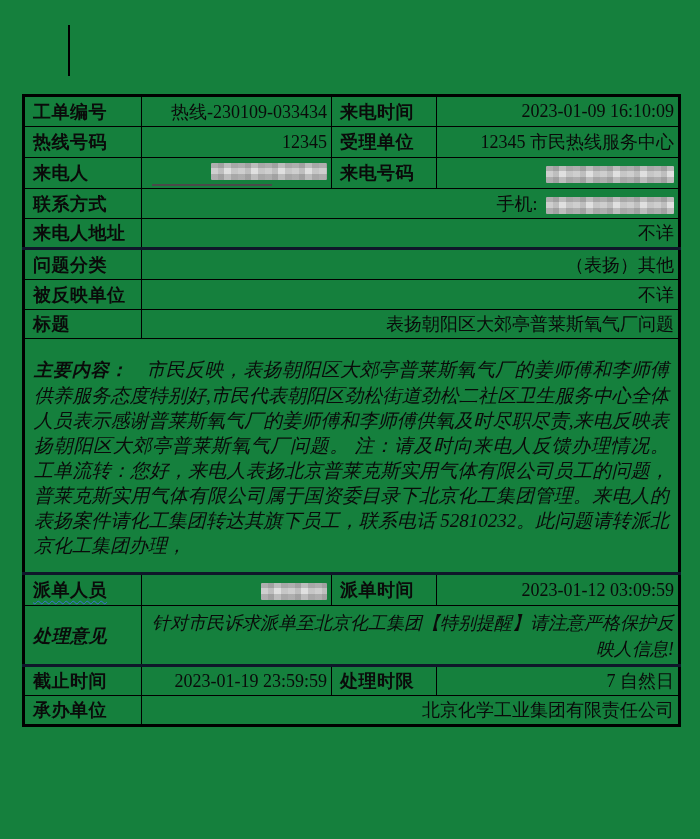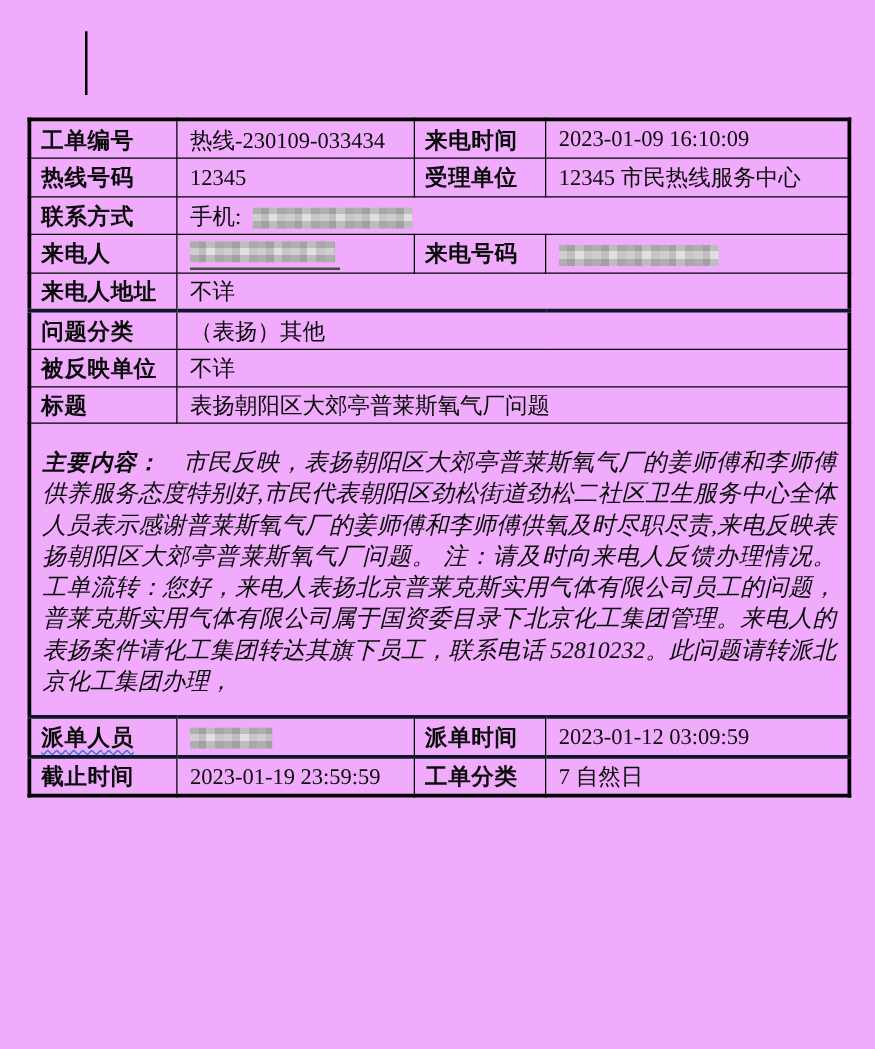--- a/index.html
+++ b/index.html
@@ -1,19 +1,19 @@
 <!DOCTYPE html>
 <html><head>
 <meta charset="utf-8">
 <style>
   html,body{margin:0;padding:0;background:#fff;}
   .page{
     position:relative;
     width:700px;height:839px;
-    background:#f0abfc;
+    background:#15803d;
     font-family:"Liberation Sans",sans-serif;
     color:#0a0a0a;
     overflow:hidden;
   }
   .cursor-bar{
     position:absolute;left:68px;top:25px;width:2px;height:51px;background:#000;
   }
   .doc-title{
     position:absolute;left:75px;top:27px;width:600px;
     font-size:31px;font-weight:bold;letter-spacing:1px;
@@ -37,20 +37,21 @@
     font-weight:bold;
     font-size:18px;
     padding:2px 4px 2px 8px;
     font-family:"Liberation Sans",sans-serif;
     letter-spacing:0.5px;
   }
   td.val{
     font-family:"Liberation Serif",serif;
     font-size:18px;
     padding:2px 4px 2px 10px;
+    text-align:right;
   }
   td.top{vertical-align:top;padding-top:4px;font-style:italic;}
   .mc{
     font-family:"Liberation Serif",serif;
     font-size:19px;
     line-height:25px;
     text-align:justify;
     padding:3px 9px 0 9px;
   }
   .mc-label{
@@ -113,39 +114,39 @@
     </tr>
 
     <tr style="height:31px">
       <td class="lbl">热线号码</td>
       <td class="val">12345</td>
       <td class="lbl">受理单位</td>
       <td class="val">12345 市民热线服务中心</td>
     </tr>
 
     <tr style="height:30px">
+      <td class="lbl">来电人</td>
+      <td class="val">
+        <span class="redact r-caller"></span>
+        <span class="u-line"></span>
+      </td>
+      <td class="lbl">来电号码</td>
+      <td class="val">
+        <span class="redact r-caller-no"></span>
+      </td>
+    </tr>
+
+    <tr style="height:30px">
       <td class="lbl">联系方式</td>
       <td class="val" colspan="3">
         <span class="prefix">手机:</span>
         <span class="redact r-contact"></span>
       </td>
     </tr>
 
-    <tr style="height:30px">
-      <td class="lbl">来电人</td>
-      <td class="val">
-        <span class="redact r-caller"></span>
-        <span class="u-line"></span>
-      </td>
-      <td class="lbl">来电号码</td>
-      <td class="val">
-        <span class="redact r-caller-no"></span>
-      </td>
-    </tr>
-
     <tr style="height:18px">
       <td class="lbl">来电人地址</td>
       <td class="val" colspan="3">不详</td>
     </tr>
 
     <tr style="height:31px" class="sep">
       <td class="lbl">问题分类</td>
       <td class="val" colspan="3">（表扬）其他</td>
     </tr>
 
@@ -168,25 +169,33 @@
 
     <tr style="height:32px" class="sep">
       <td class="lbl"><span class="wavy">派单人员</span></td>
       <td class="val">
         <span class="redact r-dispatcher"></span>
       </td>
       <td class="lbl">派单时间</td>
       <td class="val">2023-01-12 03:09:59</td>
     </tr>
 
+    <tr style="height:58px">
+      <td class="lbl top">处理意见</td>
+      <td class="val top" colspan="3" style="line-height:26px">针对市民诉求派单至北京化工集团【特别提醒】请注意严格保护反映人信息!</td>
+    </tr>
 
     <tr style="height:29px" class="sep">
       <td class="lbl">截止时间</td>
       <td class="val">2023-01-19 23:59:59</td>
-      <td class="lbl">工单分类</td>
+      <td class="lbl">处理时限</td>
       <td class="val">7 自然日</td>
     </tr>
 
+    <tr style="height:28px">
+      <td class="lbl">承办单位</td>
+      <td class="val" colspan="3">北京化学工业集团有限责任公司</td>
+    </tr>
 
 
   </tbody>
     </table>
 </div>
 
 </body></html>

